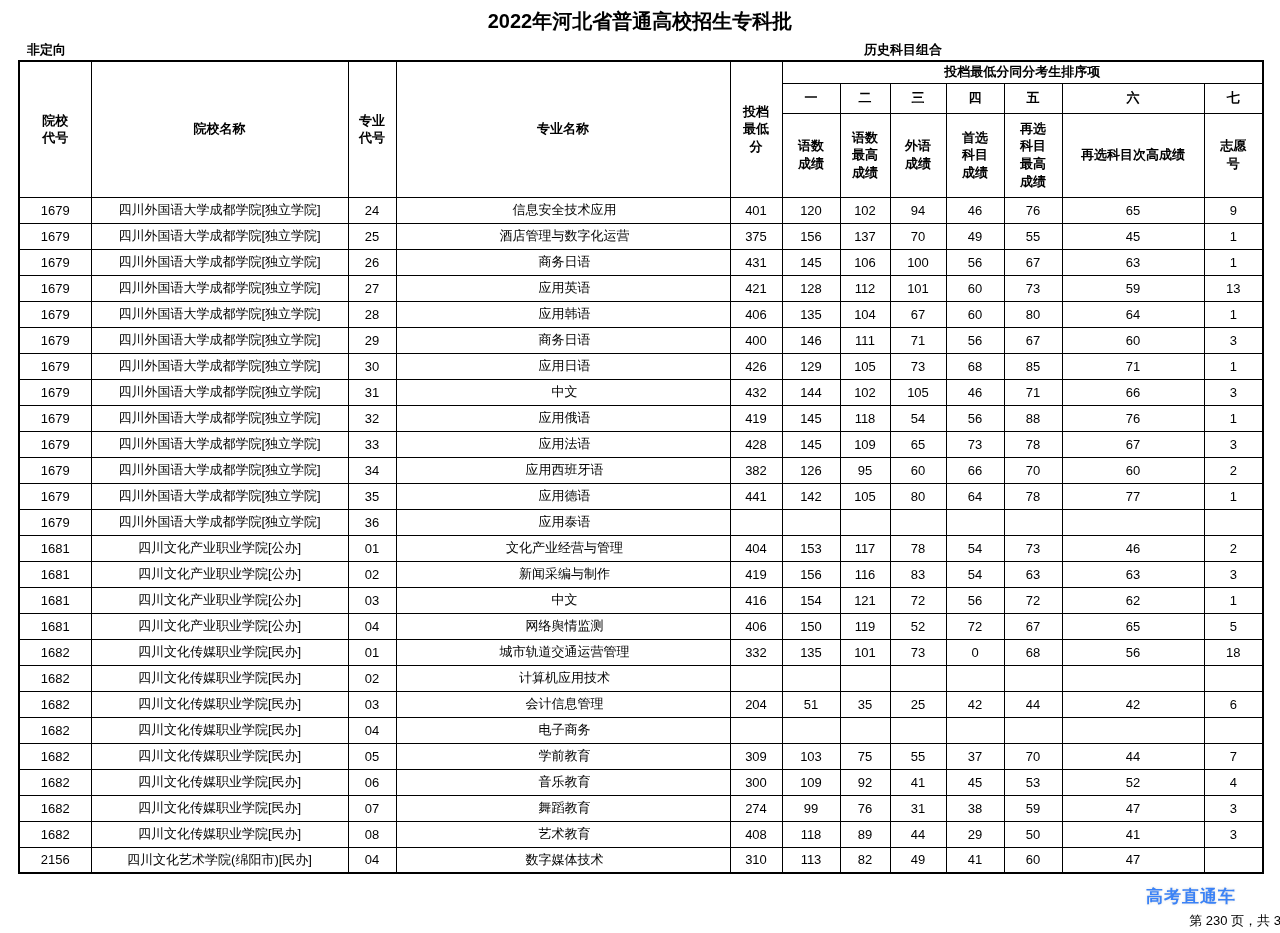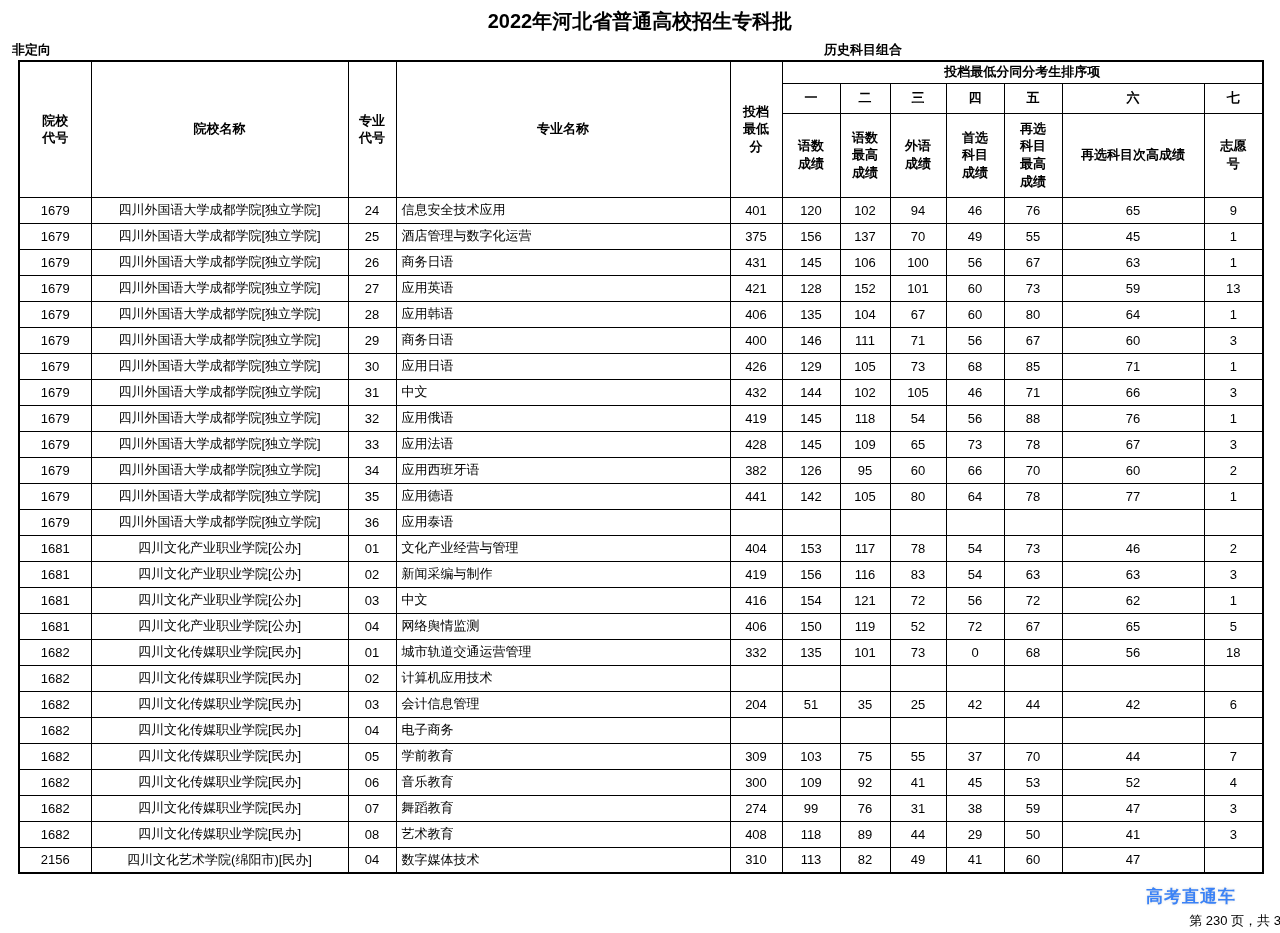--- a/index.html
+++ b/index.html
@@ -5,39 +5,39 @@
   * { box-sizing: border-box; }
   html, body { margin: 0; padding: 0; }
   body {
     width: 1280px; height: 933px;
     background: #ffffff; color: #000;
     font-family: "Liberation Sans", sans-serif;
     position: relative; overflow: hidden;
   }
   .title { text-align: center; padding-top: 8px; font-weight: bold; font-size: 20px; line-height: 27px; }
   .labels-row { position: relative; height: 22px; margin-top: 3px; font-weight: bold; font-size: 13px; }
-  .lbl-left  { position: absolute; left: 12px;  top: 3px; }
-  .lbl-right { position: absolute; left: 824px; top: 3px; }
+  .lbl-left  { position: absolute; left: 27px;  top: 3px; }
+  .lbl-right { position: absolute; left: 864px; top: 3px; }
 
   table.stats {
     border-collapse: collapse; table-layout: fixed;
     margin-left: 18px; width: 1244px;
     border: 2px solid #000;
   }
   th, td {
     border: 1px solid #000;
     text-align: center; vertical-align: middle;
     font-size: 13px; padding: 0 2px; overflow: hidden;
   }
   th { font-weight: bold; white-space: pre-line; line-height: 1.35; }
   thead tr.r1 { height: 22px; }
   thead tr.r2 { height: 30px; }
   thead tr.r3 { height: 84px; }
   tbody td { height: 26px; }
-  tbody td.c3 { text-align: left; padding-left: 5px; }
+  tbody td.c3 { text-align: center; padding-left: 5px; }
   tbody td.c1 { letter-spacing: 0; }
 
   .footer {
     position: absolute; left: 0; top: 912px; width: 100%;
     text-align: right; font-size: 13px; margin-left: 32px;
   }
   .watermark {
     position: absolute; left: 1146px; top: 885px;
     font-size: 17px; font-weight: bold; letter-spacing: 1px;
     color: #3b82f6; text-shadow: 0 0 3px #dddddd;
@@ -158,21 +158,21 @@
           <td class="c10">63</td>
           <td class="c11">1</td>
         </tr>
         <tr>
           <td class="c0">1679</td>
           <td class="c1">四川外国语大学成都学院[独立学院]</td>
           <td class="c2">27</td>
           <td class="c3">应用英语</td>
           <td class="c4">421</td>
           <td class="c5">128</td>
-          <td class="c6">152</td>
+          <td class="c6">112</td>
           <td class="c7">101</td>
           <td class="c8">60</td>
           <td class="c9">73</td>
           <td class="c10">59</td>
           <td class="c11">13</td>
         </tr>
         <tr>
           <td class="c0">1679</td>
           <td class="c1">四川外国语大学成都学院[独立学院]</td>
           <td class="c2">28</td>

